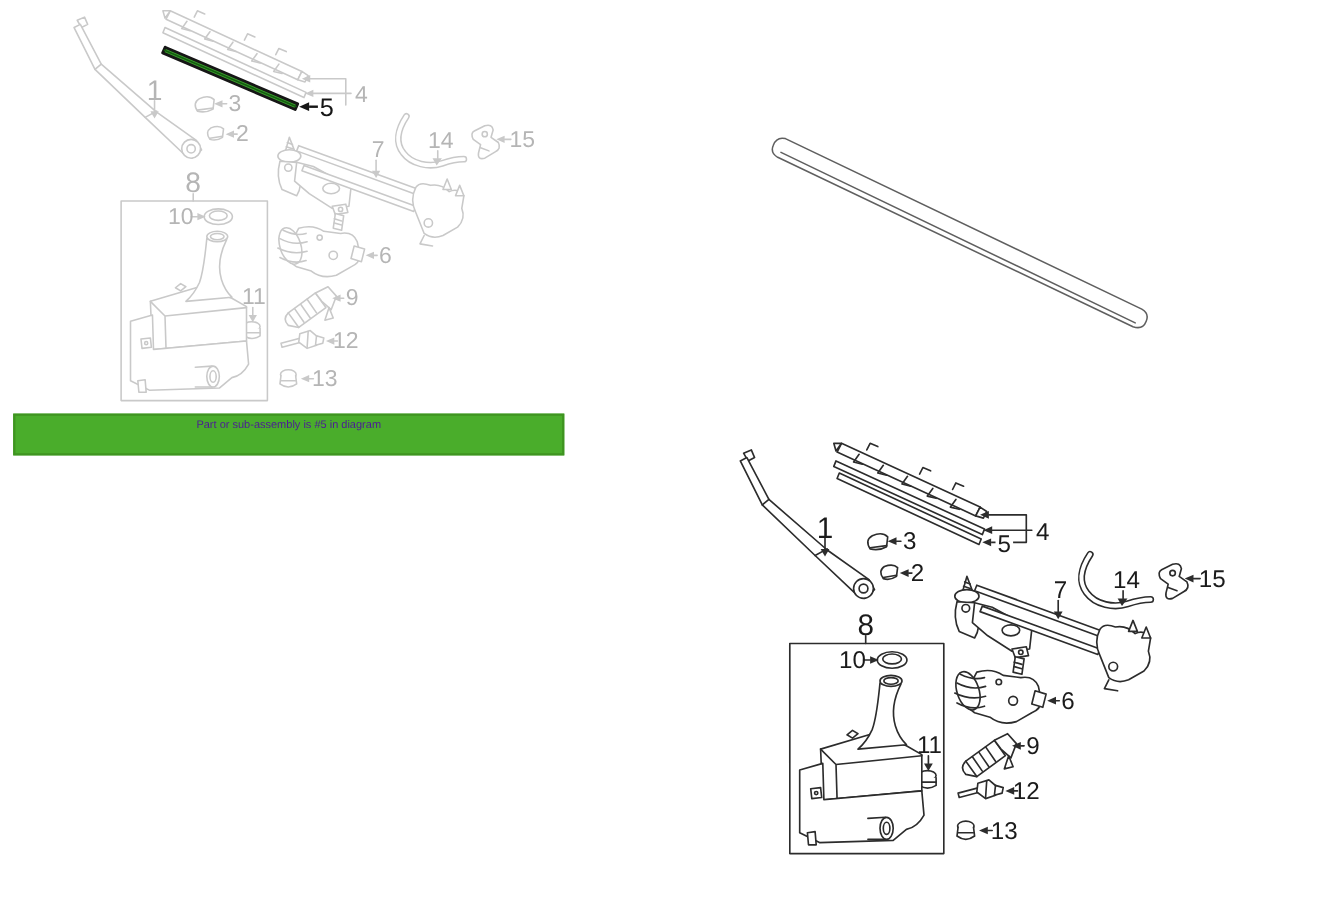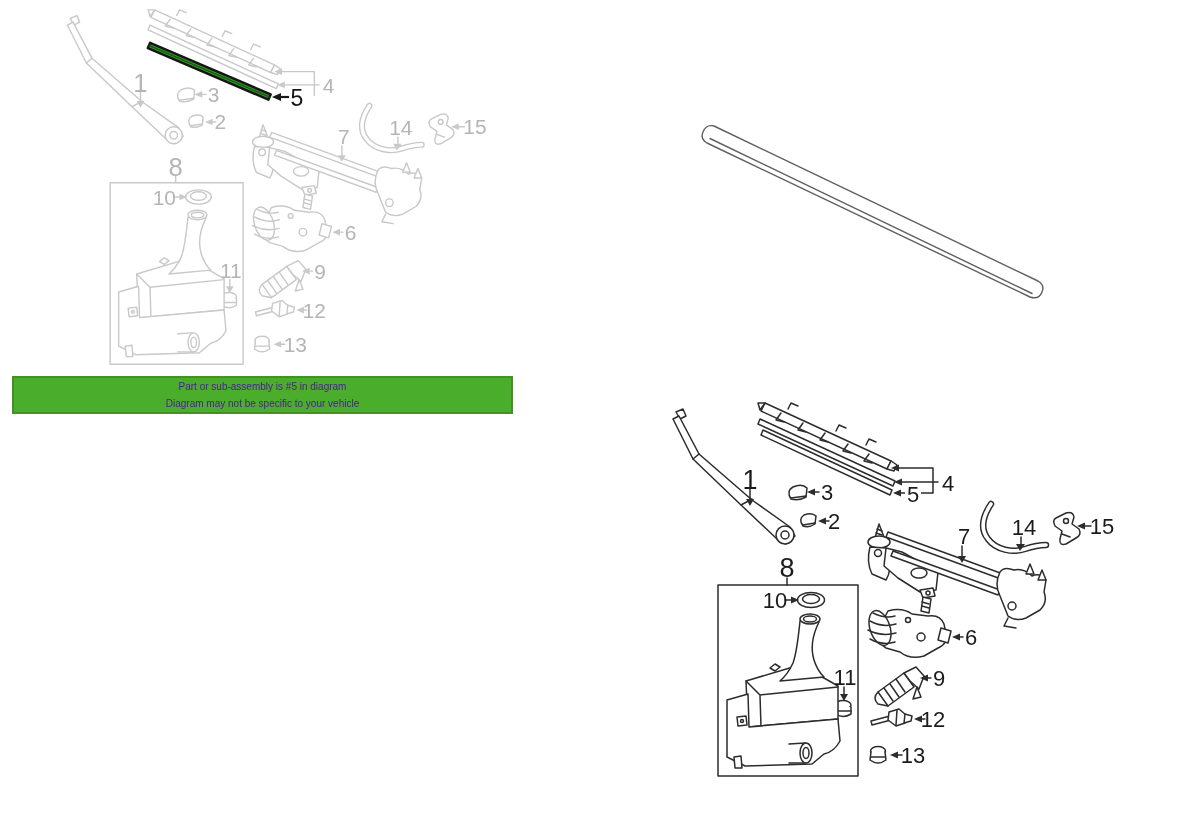--- a/index.html
+++ b/index.html
@@ -232,16 +232,15 @@
   </g>
 
   <g stroke="#5f5f5f" stroke-width="1.4" fill="none" stroke-linejoin="round" stroke-linecap="round">
     <path d="M714,126 L1038,281 Q1045,285 1042,292 Q1039,300 1030,297 L707,143 Q700,139 703,132 Q706,124 714,126 Z" fill="#ffffff"></path>
     <path d="M710,138.5 L1032,293.5"></path>
   </g>
 </svg>
 
 <div class="banner">
   <div>Part or sub-assembly is #5 in diagram</div>
-  <div>Diagram may not be specific to your vehicle</div>
 </div>
 
 </div>
 
 </body></html>

